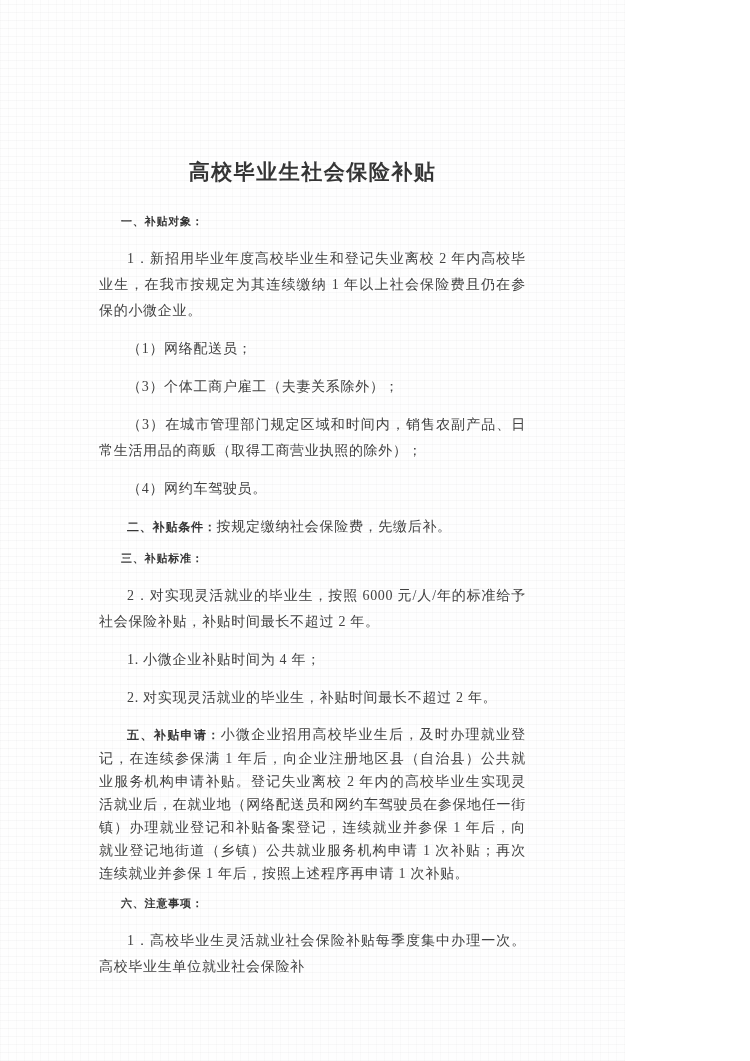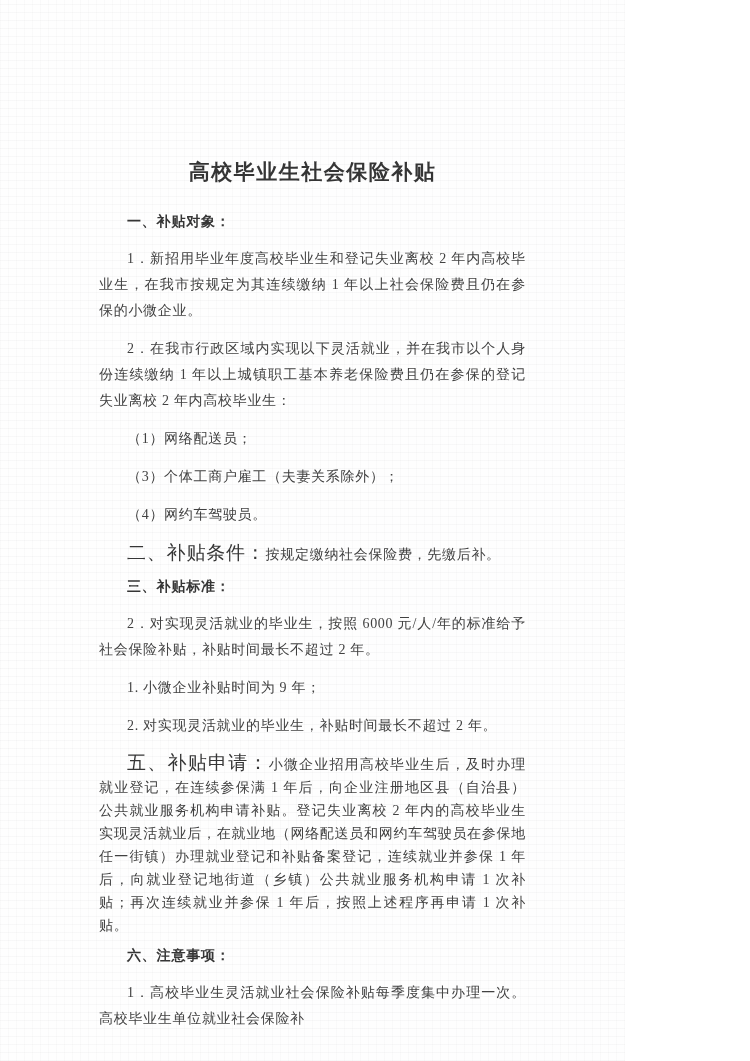--- a/index.html
+++ b/index.html
@@ -24,74 +24,74 @@
     font-size: 21px;
     font-weight: 700;
     letter-spacing: 1.5px;
     color: #353535;
     text-align: center;
     line-height: 32px;
     margin-bottom: 20px;
   }
   .h {
     font-family: "Liberation Sans", "DejaVu Sans", sans-serif;
-    font-size: 14px;
+    font-size: 11px;
     font-weight: 700;
     color: #363636;
     letter-spacing: 0.8px;
     line-height: 26px;
     text-indent: 2em;
     margin: 5px 0 4px 0;
   }
   .p {
     font-size: 14px;
     color: #414141;
     letter-spacing: 0.7px;
     line-height: 26px;
     text-indent: 2em;
     text-align: justify;
     margin: 12px 0 4px 0;
   }
   .p.tight { line-height: 23px; }
   .h-inline {
     font-family: "Liberation Sans", "DejaVu Sans", sans-serif;
-    font-size: 19px;
-    font-weight: 400;
+    font-size: 12px;
+    font-weight: 700;
     color: #363636;
     letter-spacing: 0.8px;
   }
   section { display: block; }
 </style>
 </head>
 <body>
 
 <div class="page">
 
   <h1 class="title">高校毕业生社会保险补贴</h1>
 
   <section>
     <h2 class="h">一、补贴对象：</h2>
     <p class="p">1．新招用毕业年度高校毕业生和登记失业离校 2 年内高校毕业生，在我市按规定为其连续缴纳 1 年以上社会保险费且仍在参保的小微企业。</p>
-    <p class="p">2．在我市行政区域内实现以下灵活就业，并在我市以个人身份连续缴纳 1 年以上城镇职工基本养老保险费且仍在参保的登记失业离校 2 年内高校毕业生：</p>
     <p class="p">（1）网络配送员；</p>
     <p class="p">（3）个体工商户雇工（夫妻关系除外）；</p>
+    <p class="p">（3）在城市管理部门规定区域和时间内，销售农副产品、日常生活用品的商贩（取得工商营业执照的除外）；</p>
     <p class="p">（4）网约车驾驶员。</p>
   </section>
 
   <section>
     <p class="p"><span class="h-inline">二、补贴条件：</span><span>按规定缴纳社会保险费，先缴后补。</span></p>
   </section>
 
   <section>
     <h2 class="h">三、补贴标准：</h2>
     <p class="p">2．对实现灵活就业的毕业生，按照 6000 元/人/年的标准给予社会保险补贴，补贴时间最长不超过 2 年。</p>
   </section>
 
   <section>
-    <p class="p">1. 小微企业补贴时间为 9 年；</p>
+    <p class="p">1. 小微企业补贴时间为 4 年；</p>
     <p class="p">2. 对实现灵活就业的毕业生，补贴时间最长不超过 2 年。</p>
   </section>
 
   <section>
     <p class="p tight"><span class="h-inline">五、补贴申请：</span><span>小微企业招用高校毕业生后，及时办理就业登记，在连续参保满 1 年后，向企业注册地区县（自治县）公共就业服务机构申请补贴。登记失业离校 2 年内的高校毕业生实现灵活就业后，在就业地（网络配送员和网约车驾驶员在参保地任一街镇）办理就业登记和补贴备案登记，连续就业并参保 1 年后，向就业登记地街道（乡镇）公共就业服务机构申请 1 次补贴；再次连续就业并参保 1 年后，按照上述程序再申请 1 次补贴。</span></p>
   </section>
 
   <section>
     <h2 class="h">六、注意事项：</h2>
     <p class="p">1．高校毕业生灵活就业社会保险补贴每季度集中办理一次。高校毕业生单位就业社会保险补</p>

